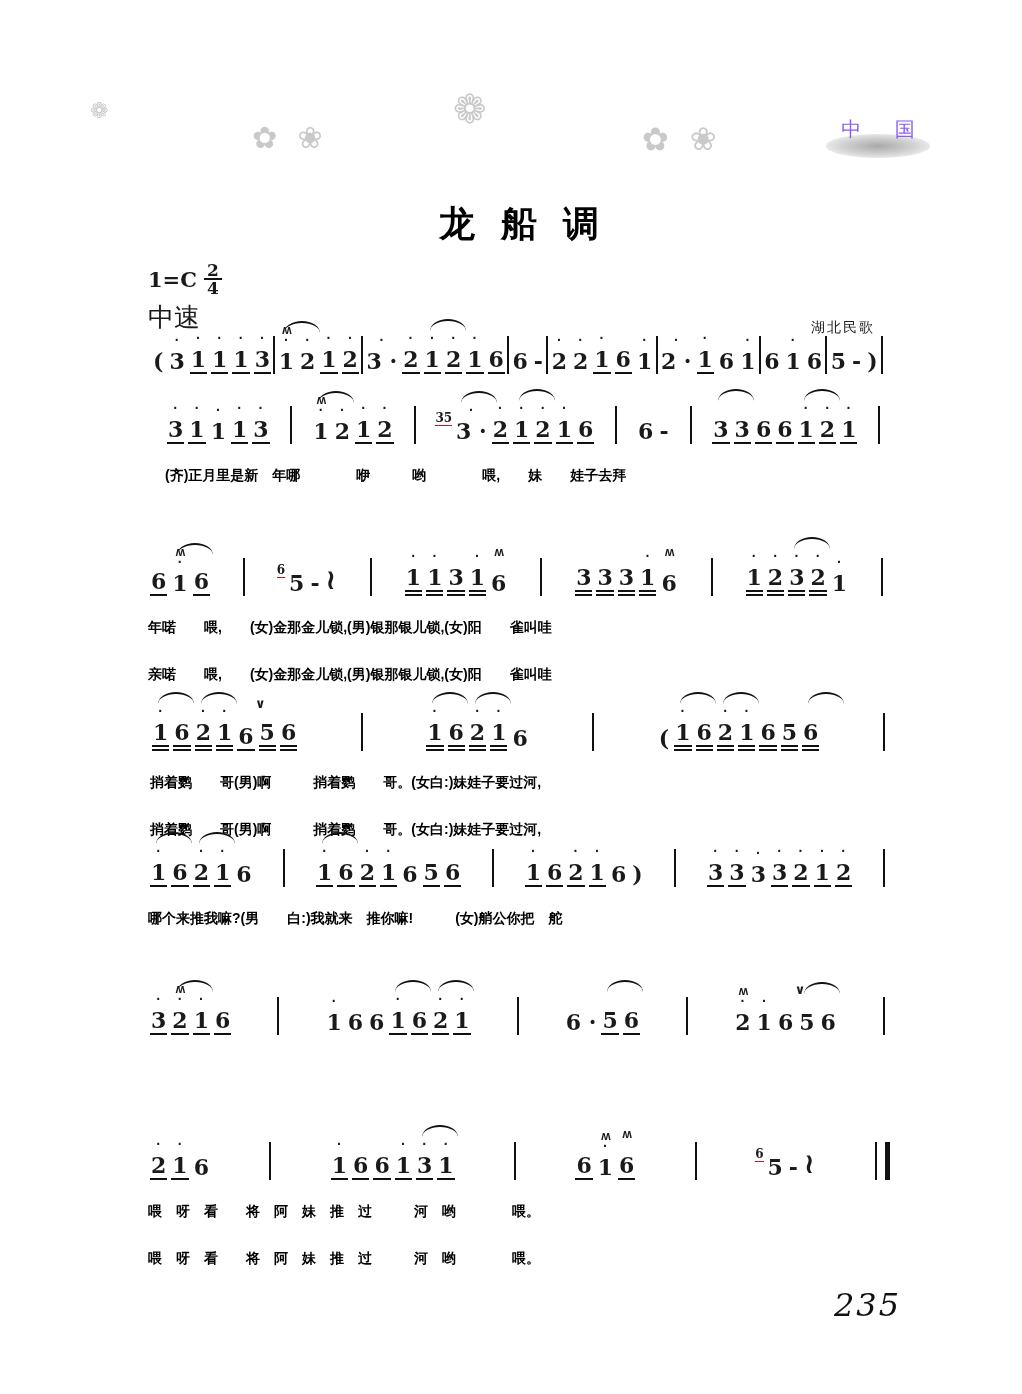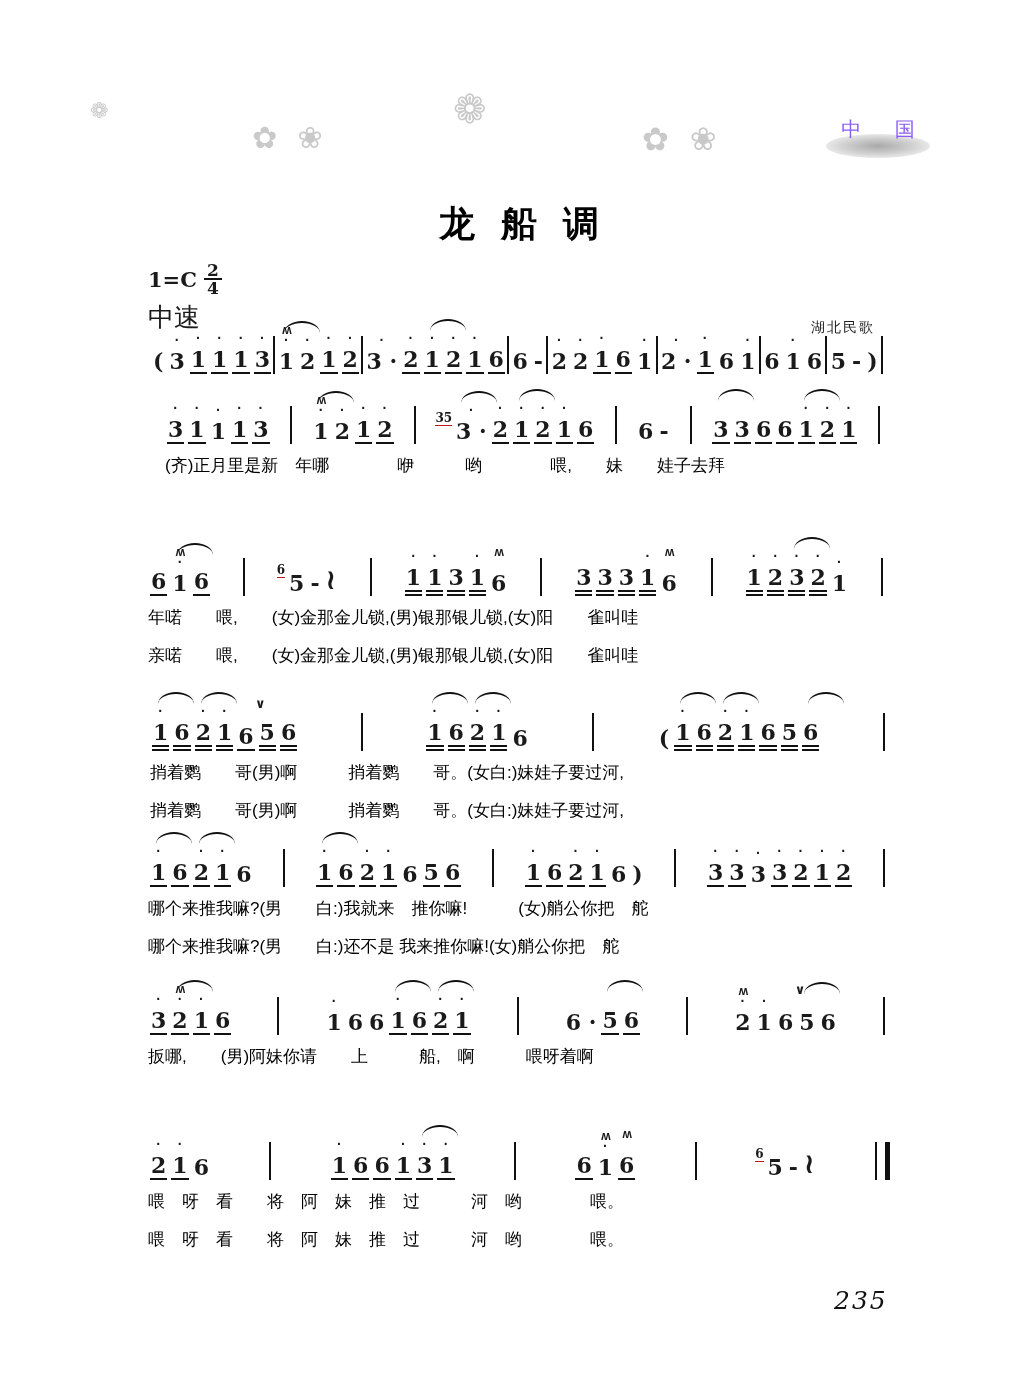--- a/index.html
+++ b/index.html
@@ -48,23 +48,23 @@
   .bar{display:inline-block;width:2px;background:#111;height:38px;}
   .bar.double{width:8px;background:transparent;border-left:2px solid #111;border-right:5px solid #111;}
   .trem{position:absolute;top:-12px;left:50%;transform:translateX(-50%);
     font-size:12px;font-weight:bold;letter-spacing:-1px;}
   .breath{position:absolute;top:-14px;right:-11px;font-size:13px;font-weight:bold;}
   .slur{position:absolute;top:-14px;left:6px;width:36px;height:10px;
     border-top:2px solid #111;border-radius:50% 50% 0 0/100% 100% 0 0;}
   .grace{font-size:12px;font-weight:bold;border-bottom:1px solid #b91c1c;
     margin:0 1px 18px 1px;font-family:"DejaVu Serif",serif;}
   .wavy{font-size:28px;font-weight:bold;line-height:32px;margin:0 3px;}
-  .lyric{font-size:17px;line-height:32px;margin-top:6px;white-space:pre;color:#000;}
+  .lyric{font-size:14px;line-height:32px;margin-top:15px;white-space:pre;color:#000;font-weight:bold;}
   
-  .pagenum{position:absolute;left:834px;top:1286px;font-size:25px;font-style:italic;
+  .pagenum{position:absolute;left:834px;top:1286px;font-size:32px;font-style:italic;
     font-family:"DejaVu Serif","Liberation Serif",serif;letter-spacing:2px;color:#111;}
 </style>
 </head>
 <body>
 
 <span class="flower f1">❁</span>
 <span class="flower f2">✿ ❀</span>
 <span class="flower f3">❁</span>
 <span class="flower f4">✿ ❀</span>
 
@@ -692,21 +692,20 @@
             <span class="digit u1">1</span>
           </span>
           <span class="note">
             <span class="top">·</span>
             <span class="digit u1">2</span>
           </span>
         </span>
         <span class="bar"></span>
       </div>
       <div class="lyric">哪个来推我嘛?(男　　白:)我就来　推你嘛!　　　(女)艄公你把　舵</div>
-      <div class="lyric">哪个来推我嘛?(男　　白:)还不是 我来推你嘛!(女)艄公你把　舵</div>
     </div>
     <div class="system" style="left: 148px; top: 994px; width: 737px;">
       <div class="notes-row">
         <span class="measure">
           <span class="note">
             <span class="top">·</span>
             <span class="digit u1">3</span>
           </span>
           <span class="note">
             <span class="slur"></span>
@@ -793,21 +792,20 @@
             <span class="top">&nbsp;</span>
             <span class="digit">5</span>
           </span>
           <span class="note">
             <span class="top">&nbsp;</span>
             <span class="digit">6</span>
           </span>
         </span>
         <span class="bar"></span>
       </div>
-      <div class="lyric">扳哪,　　(男)阿妹你请　　上　　　船,　啊　　　喂呀着啊</div>
     </div>
     <div class="system" style="left: 148px; top: 1139px; width: 742px;">
       <div class="notes-row">
         <span class="measure">
           <span class="note">
             <span class="top">·</span>
             <span class="digit u1">2</span>
           </span>
           <span class="note">
             <span class="top">·</span>

